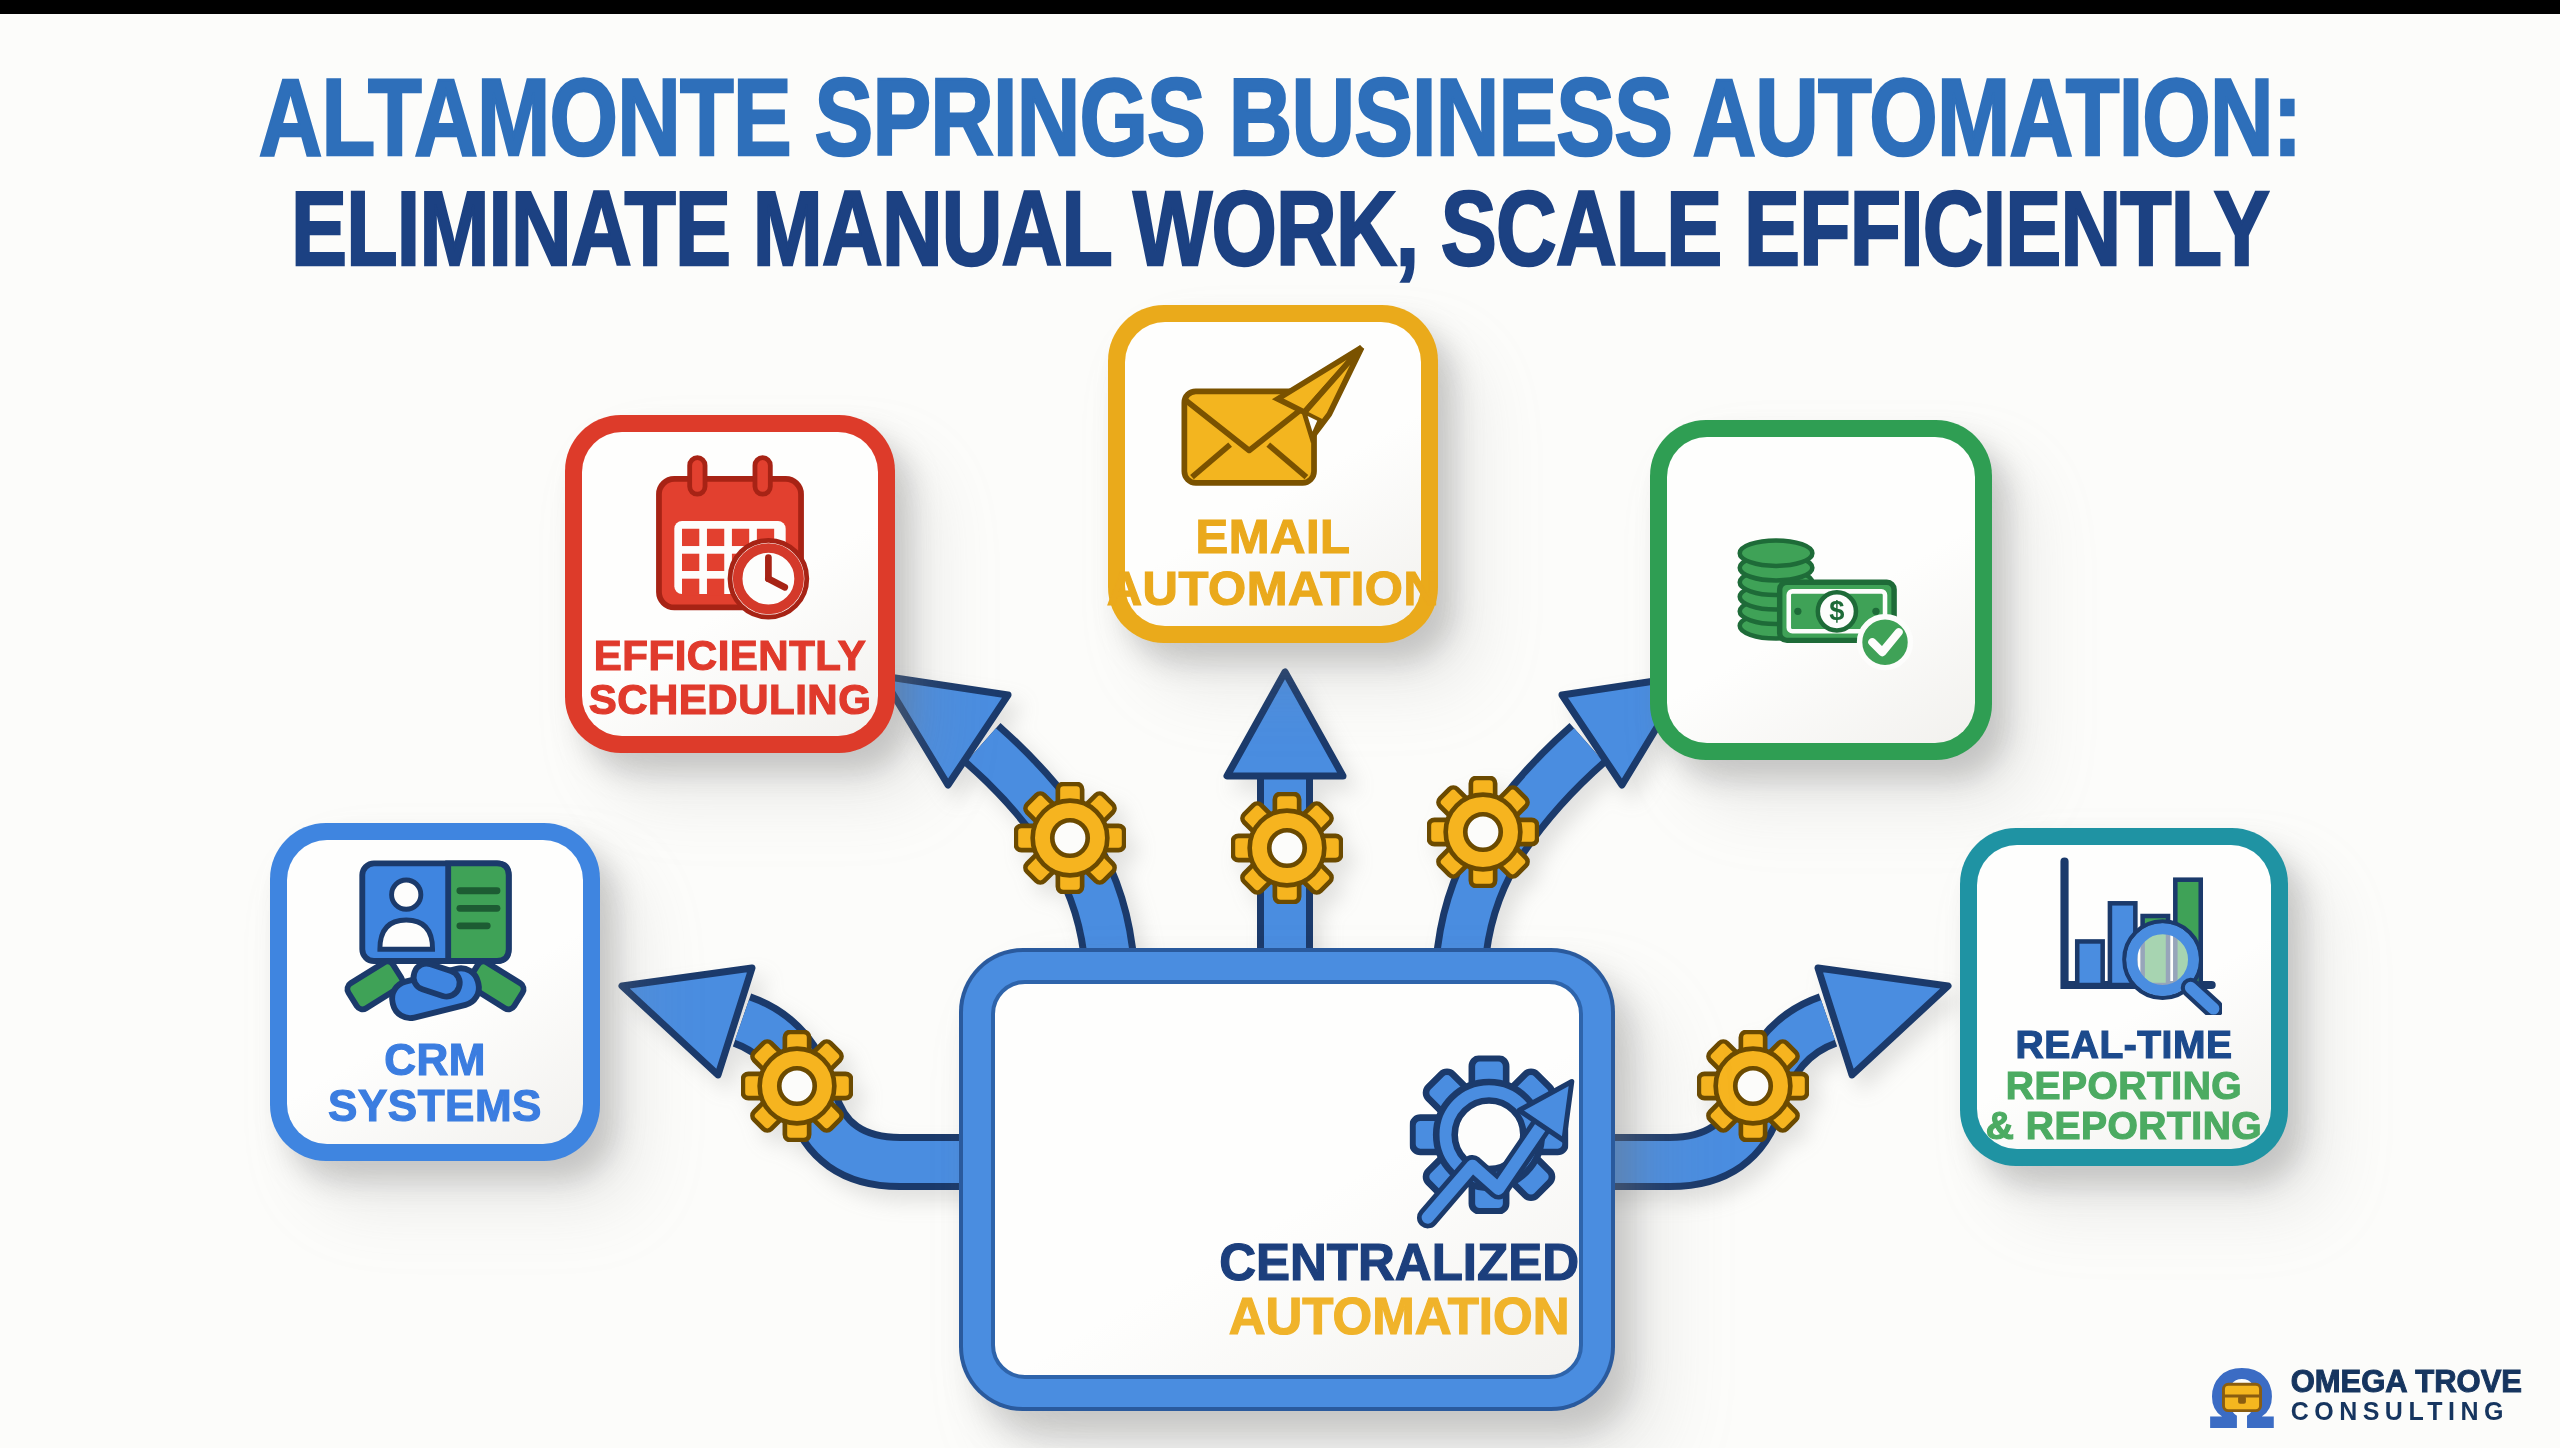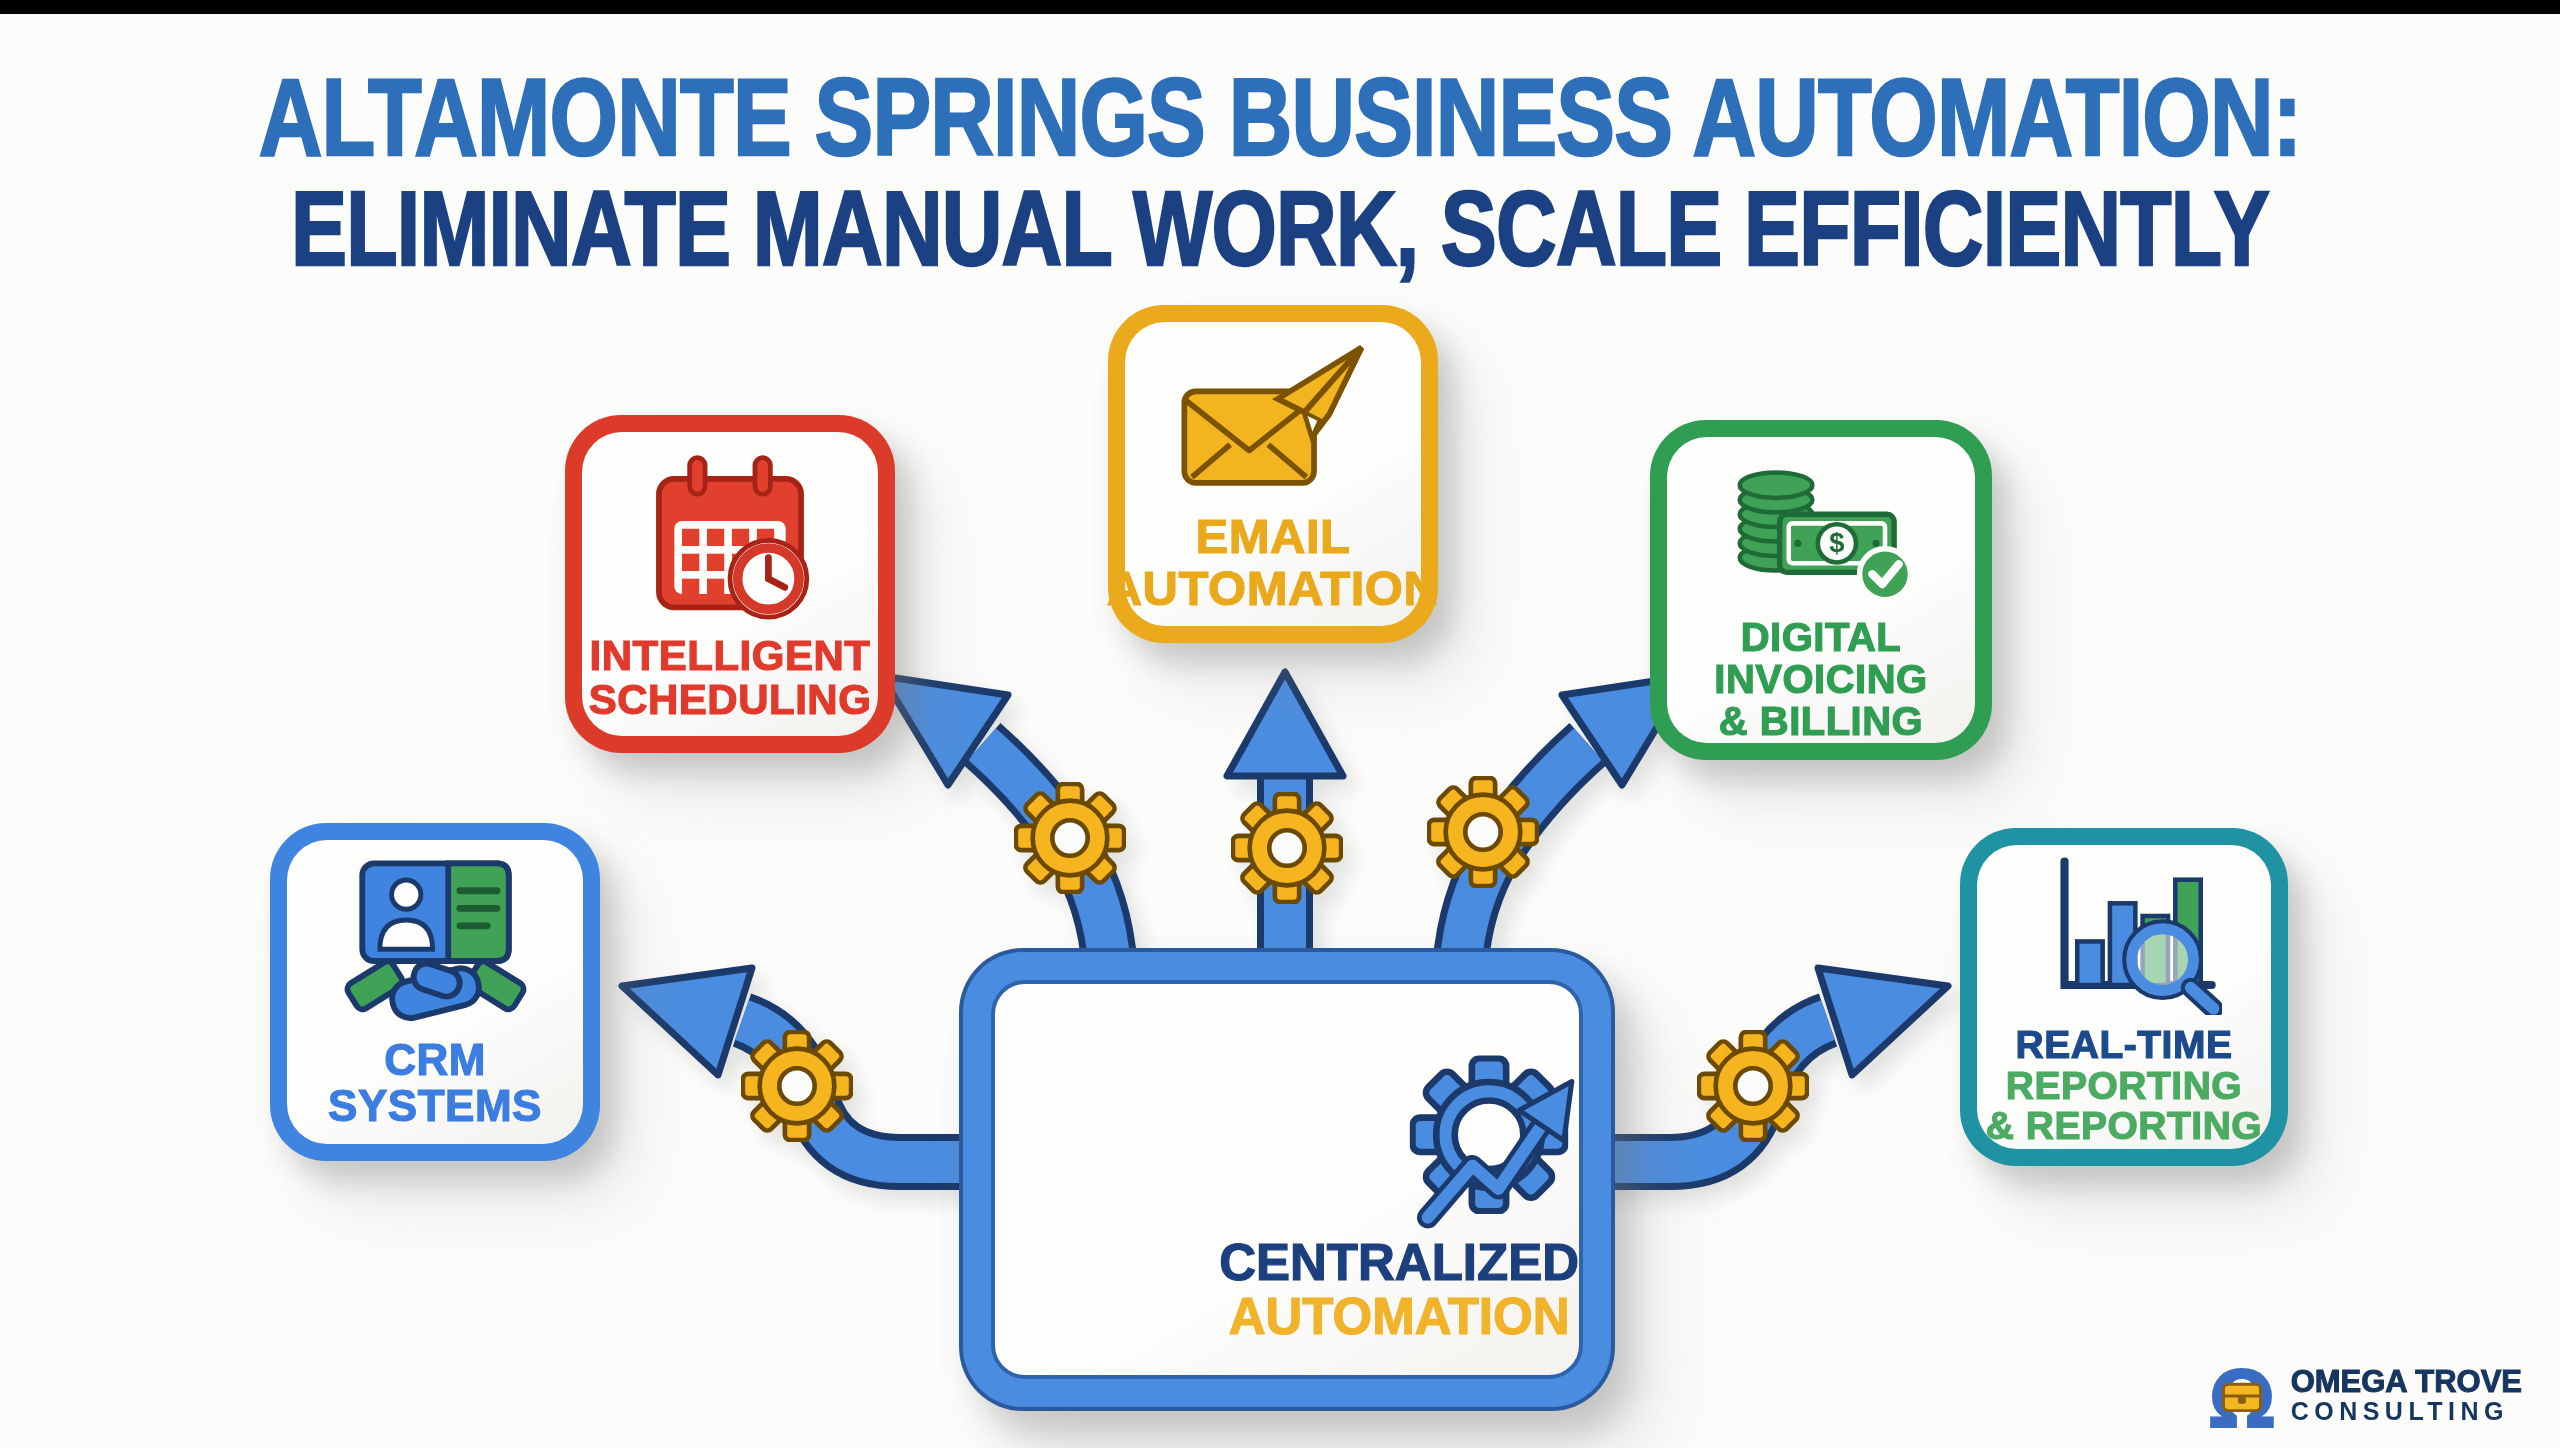--- a/index.html
+++ b/index.html
@@ -225,21 +225,21 @@
         <rect x="50" y="138" width="18" height="18" class="r-sq"></rect>
           <rect x="76" y="138" width="18" height="18" class="r-sq"></rect>
         <rect x="58" y="12" width="16" height="38" rx="8" class="r-ring"></rect>
         <rect x="126" y="12" width="16" height="38" rx="8" class="r-ring"></rect>
         <circle cx="140" cy="138" r="40" class="r-clock1"></circle>
         <circle cx="140" cy="138" r="32" class="r-clock2"></circle>
         <line x1="140" y1="138" x2="140" y2="116" class="r-hand"></line>
         <line x1="140" y1="138" x2="157" y2="147" class="r-hand"></line>
       </svg>
       <div class="label">
-        <div>INTELLIGENT</div>
+        <div>EFFICIENTLY</div>
         <div>SCHEDULING</div>
       </div>
     </div>
   </section>
 
   <section class="card email">
     <div class="card-inner">
       <svg width="205" height="167" viewBox="0 0 215 175" aria-hidden="true">
         <rect x="14" y="60" width="136" height="96" rx="12" class="y-body"></rect>
         <path d="M16 70 L82 122 L148 70" class="y-stroke"></path>
@@ -267,25 +267,20 @@
         <ellipse cx="58" cy="52" rx="40" ry="14" class="g-coin"></ellipse>
         <rect x="62" y="84" width="126" height="64" rx="8" class="g-note"></rect>
         <rect x="72" y="94" width="106" height="44" rx="4" class="g-inner"></rect>
         <circle cx="125" cy="116" r="21" class="g-circ"></circle>
         <text x="125" y="126" class="g-dollar">$</text>
         <circle cx="82" cy="116" r="4" class="g-dot"></circle>
         <circle cx="168" cy="116" r="4" class="g-dot"></circle>
         <circle cx="178" cy="150" r="28" class="g-check"></circle>
         <path d="M164 150 L175 161 L193 139" class="g-tick"></path>
       </svg>
-      <div class="label">
-        <div>DIGITAL</div>
-        <div>INVOICING</div>
-        <div>&amp; BILLING</div>
-      </div>
     </div>
   </section>
 
   <section class="card analytics">
     <div class="card-inner">
       <svg width="196" height="168" viewBox="0 0 215 185" aria-hidden="true">
         <path d="M42 16 V 152 H 204" class="a-axis"></path>
         <rect x="56" y="104" width="28" height="48" class="a-blue"></rect>
         <rect x="92" y="62" width="28" height="90" class="a-blue"></rect>
         <rect x="128" y="76" width="28" height="76" class="a-green"></rect>

